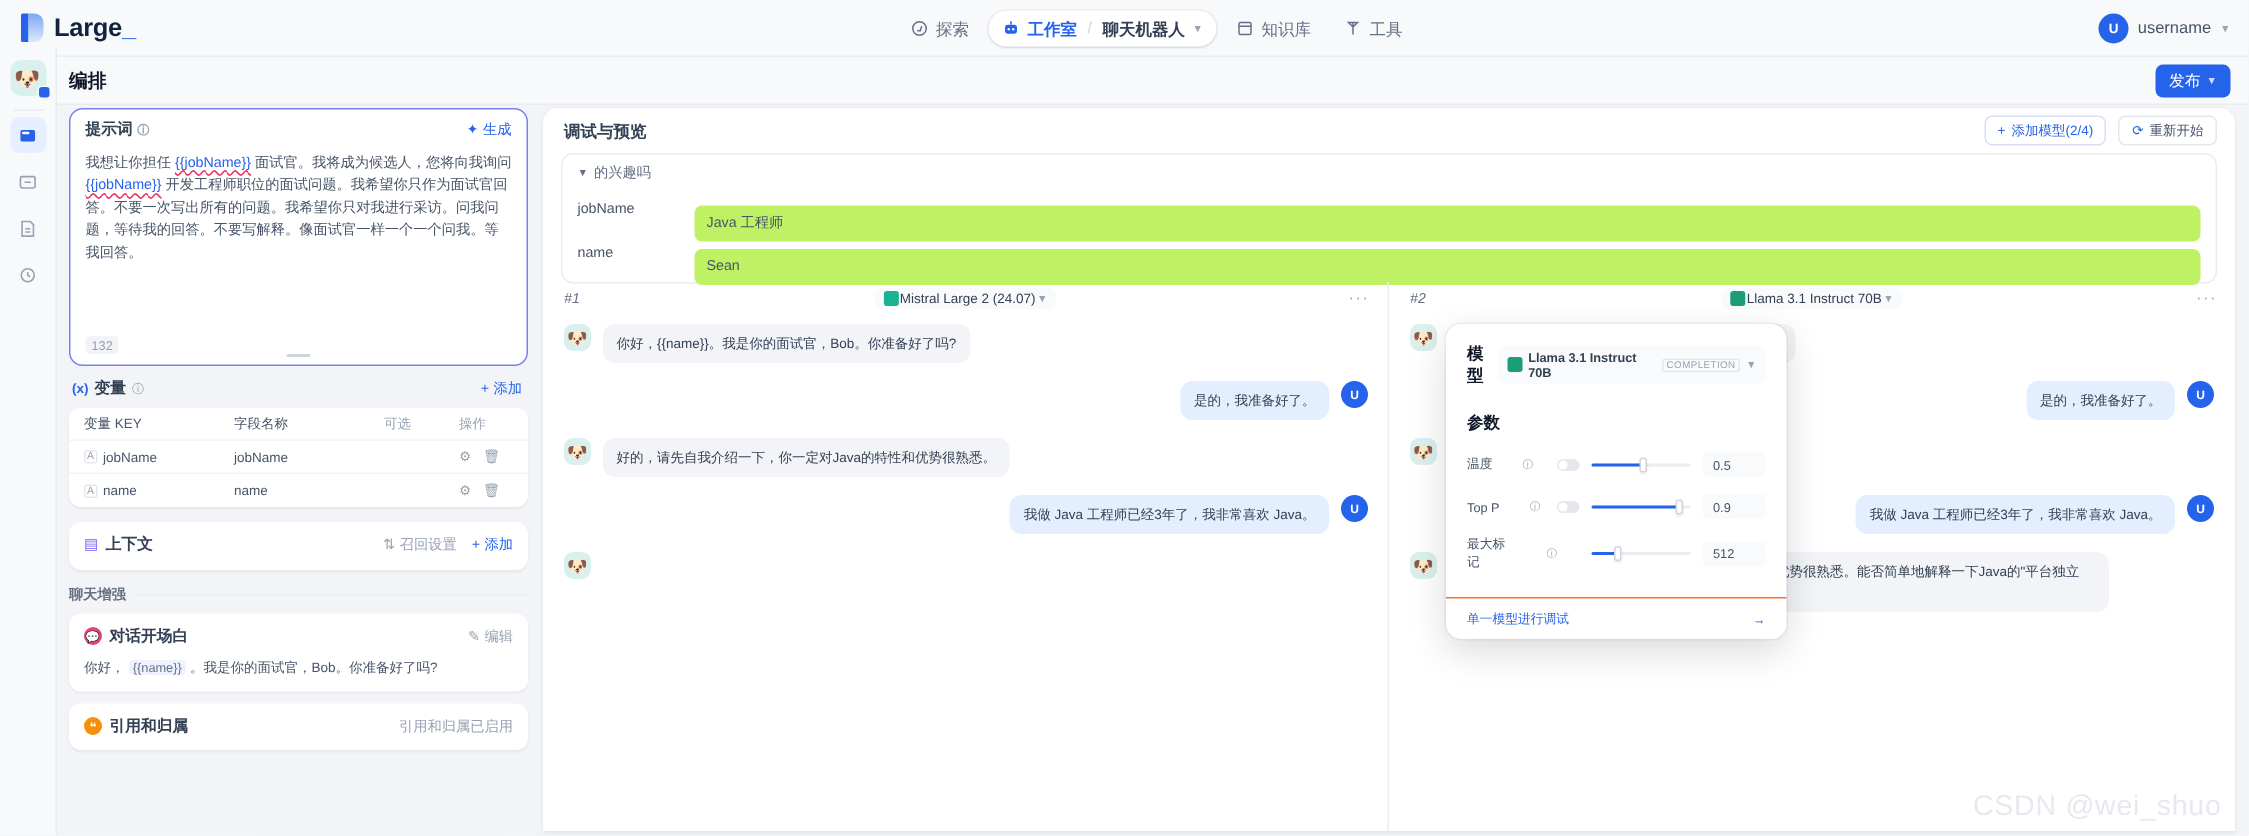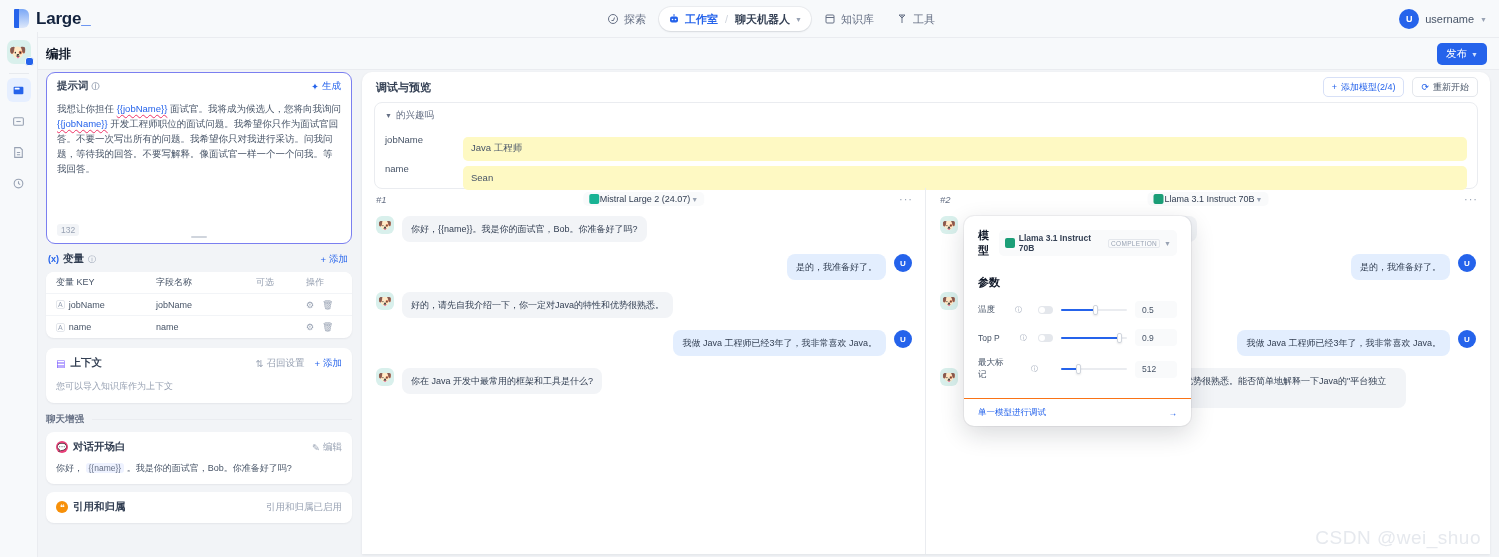--- a/index.html
+++ b/index.html
@@ -137,21 +137,21 @@
     font-size:9px; color:#2563eb; display:flex; align-items:center; gap:4px; cursor:pointer;
   }
   .ghost-btn.gray { border-color:#e4e7ec; color:#475467; }
 
   .userinput {
     margin:0 12px; border:1px solid #eaecf0; border-radius:8px; padding:6px 10px 8px; background:#fff;
   }
   .ui-head { font-size:9.5px; color:#667085; display:flex; align-items:center; gap:4px; }
   .ui-row { display:flex; align-items:center; height:24px; margin-top:5px; }
   .ui-label { width:78px; font-size:9.5px; color:#475467; }
-  .ui-val { flex:1; height:24px; background:#fef9c3; border-radius:5px; display:flex; align-items:center;
+  .ui-val { flex:1; height:24px; background:#bef264; border-radius:5px; display:flex; align-items:center;
             padding:0 8px; font-size:9.5px; color:#475467;margin-top:19px; }
 
   .panes { position:absolute; left:0; top:116px; width:1128px; height:366px; display:flex; }
   .pane { width:564px; height:366px; position:relative; }
   .pane.left { border-right:1px solid #eaecf0; }
   .pane-head { height:22px; display:flex; align-items:center; position:relative; padding:0 14px; }
   .pane-num { font-size:9.5px; color:#667085; font-style:italic; }
   .model-chip {
     position:absolute; left:50%; transform:translateX(-50%); display:flex; align-items:center; gap:1px;
     background:#f9fafb; border-radius:5px; padding:2px 6px; font-size:9px; color:#344054; cursor:pointer; font-weight:500;
@@ -377,21 +377,20 @@
             <div class="sect-act">
               <span>⇅</span>
               <span>召回设置</span>
             </div>
             <div class="sect-act blue">
               <span>+</span>
               <span>添加</span>
             </div>
           </div>
         </div>
-        <div class="ctx-empty">您可以导入知识库作为上下文</div>
       </div>
     </div>
 
     <div class="divider-row">
       <span class="lbl">聊天增强</span>
       <span class="ln"></span>
     </div>
 
     <div class="mini-card">
       <div class="mini-head">
@@ -477,21 +476,20 @@
             <div class="msg bot">
               <div class="bot-avatar">🐶</div>
               <div class="bubble-bot">好的，请先自我介绍一下，你一定对Java的特性和优势很熟悉。</div>
             </div>
             <div class="msg user">
               <div class="bubble-user">我做 Java 工程师已经3年了，我非常喜欢 Java。</div>
               <div class="user-avatar">U</div>
             </div>
             <div class="msg bot">
               <div class="bot-avatar">🐶</div>
-              <div class="bubble-bot">你在 Java 开发中最常用的框架和工具是什么?</div>
             </div>
           </div>
       </div>
 
       <div class="pane">
         <div class="pane-head">
           <span class="pane-num">#2</span>
           <div class="model-chip">
             <span class="llama-ico"></span>
             <span>Llama 3.1 Instruct 70B</span>

